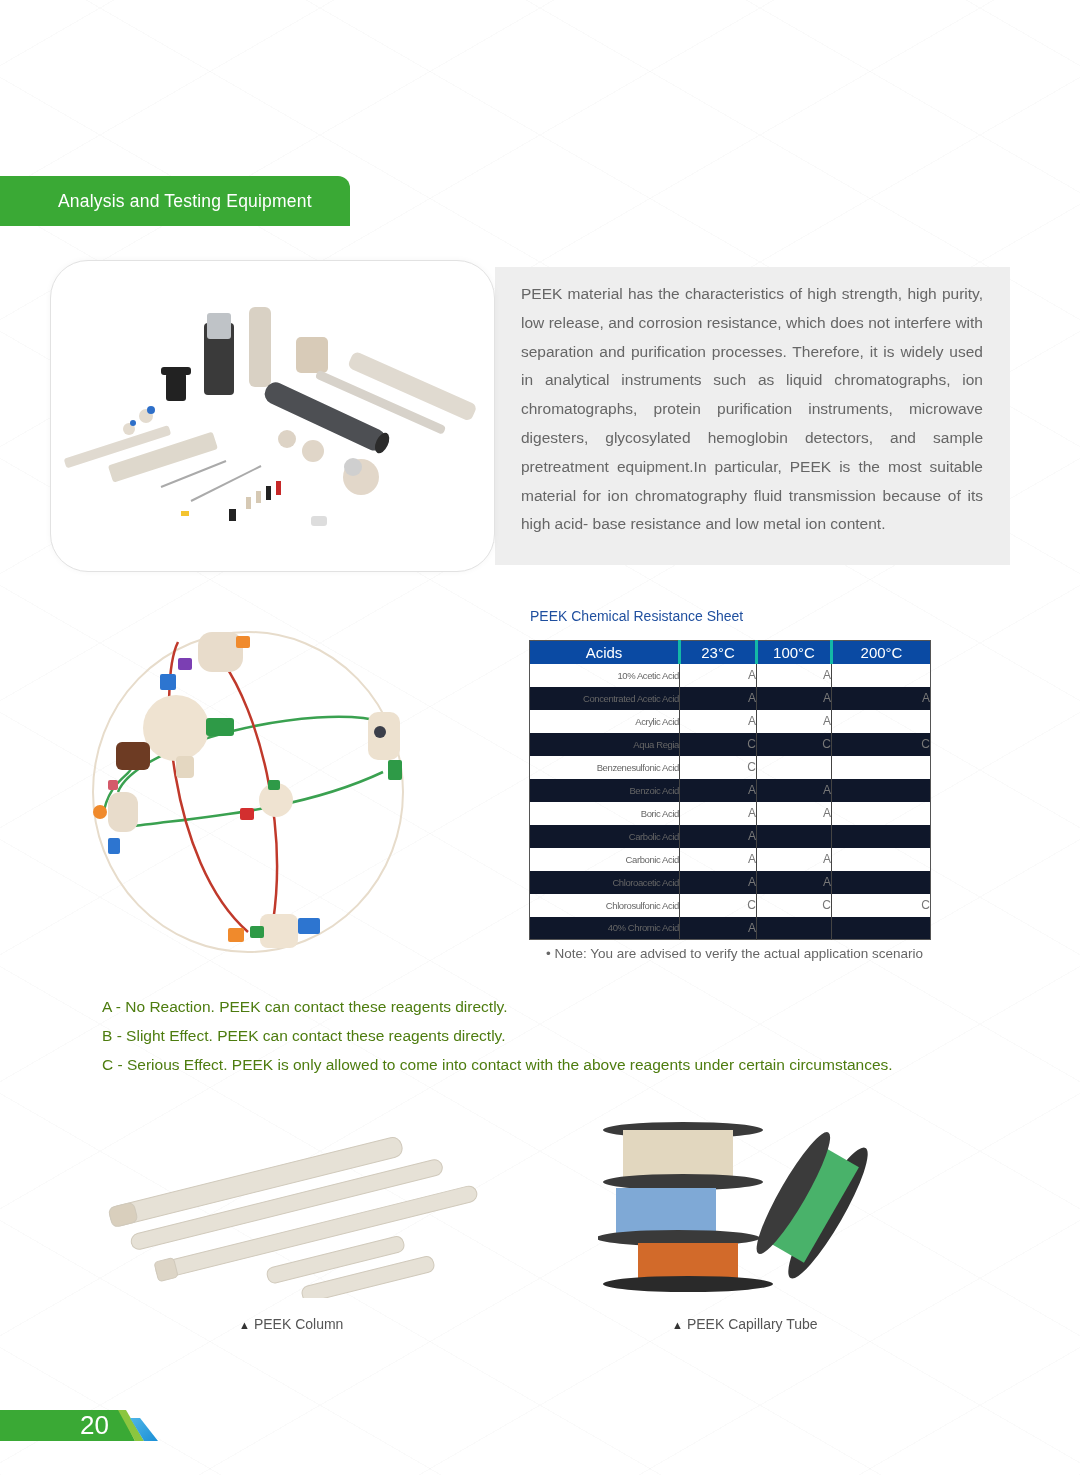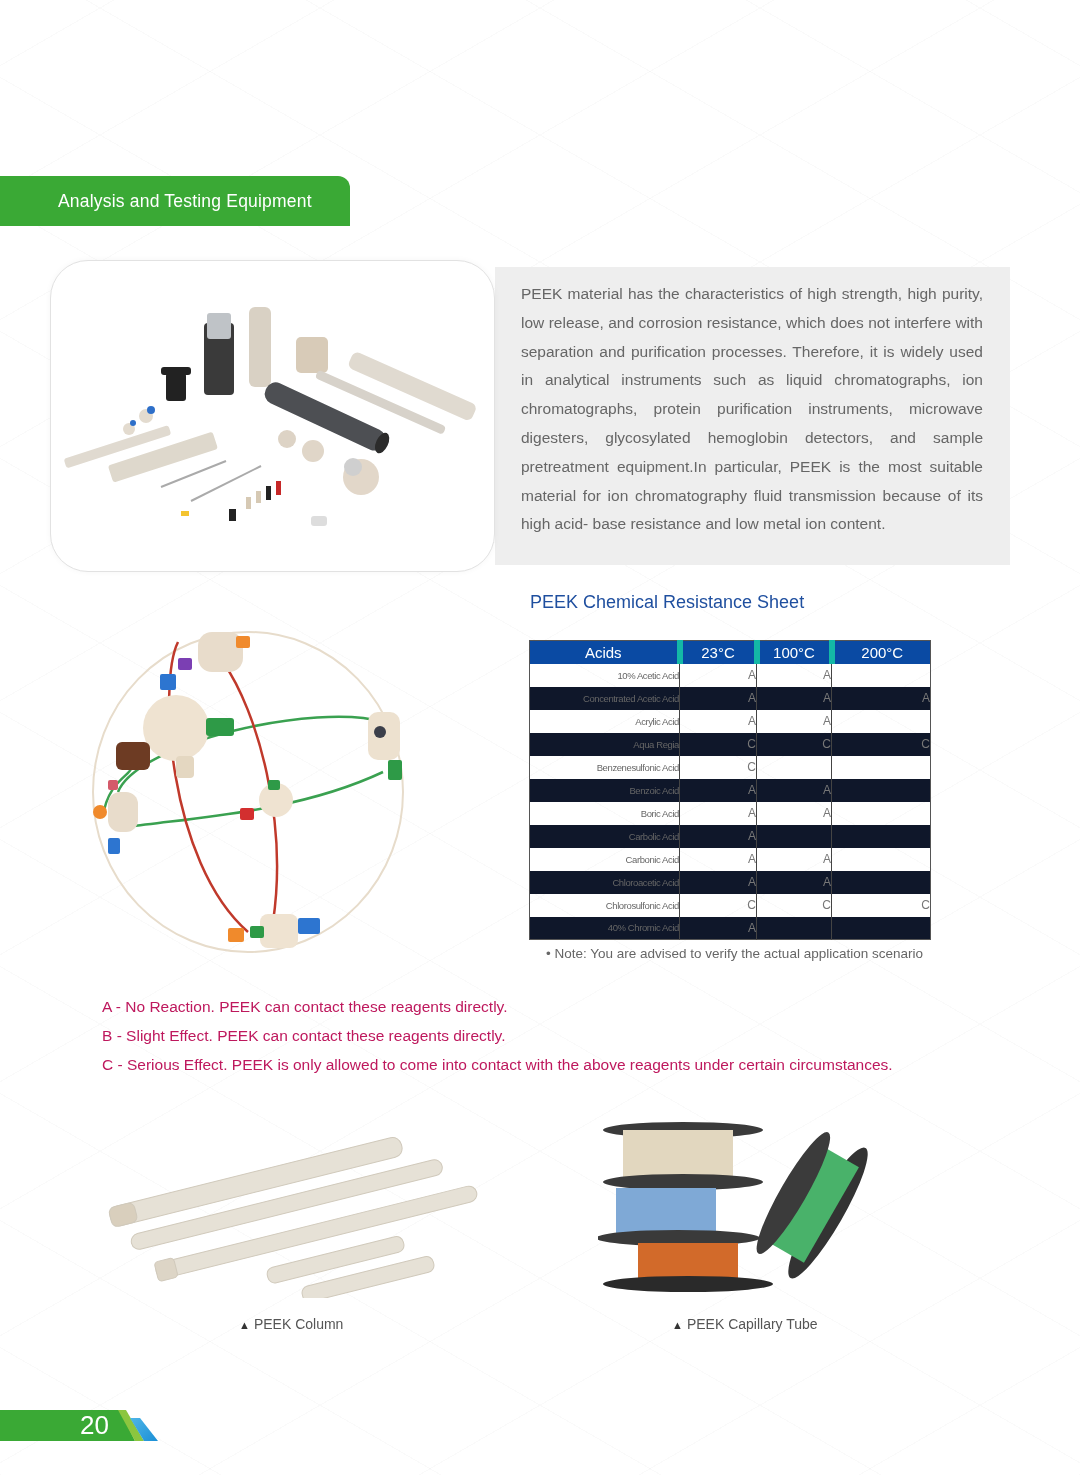--- a/index.html
+++ b/index.html
@@ -32,47 +32,47 @@
     position: absolute; left: 495px; top: 267px; width: 515px; height: 298px;
     background: #eeeeee;
   }
   .intro-text {
     position: absolute; left: 521px; top: 280px; width: 462px;
     font-size: 15.5px; line-height: 28.8px; color: #666; text-align: justify;
   }
 
   
   .sheet-title {
-    position: absolute; left: 530px; top: 592px; font-size: 18px; color: #1f4f9f;
+    position: absolute; left: 530px; top: 608px; font-size: 14px; color: #1f4f9f;
   }
   .chem-table {
     position: absolute; left: 529px; top: 640px; width: 402px;
     border-collapse: collapse; border: 1px solid #555;
   }
   .chem-table th {
     background: #0a4aa3; color: #fff; font-weight: normal; font-size: 15px;
-    height: 23px; border-left: 6px solid #14b8a6; text-align: center;
+    height: 23px; border-left: 3px solid #14b8a6; text-align: center;
   }
   .chem-table th:first-child { border-left: none; width: 150px; }
   .chem-table th:nth-child(2) { width: 77px; }
   .chem-table th:nth-child(3) { width: 75px; }
   .chem-table td {
     height: 23px; font-size: 9.5px; color: #666; text-align: right;
     border-left: 1px solid #444; letter-spacing: -0.4px;
   }
   .chem-table td:first-child { border-left: none; }
   .chem-table td.val { font-size: 12px; letter-spacing: 0; color: #777; }
   .chem-table tr.alt td { background: #0f172a; }
   .table-note {
     position: absolute; left: 546px; top: 946px; font-size: 13.5px; color: #666;
   }
 
   
   .legend { position: absolute; left: 102px; top: 996px; }
-  .legend div { font-size: 15.5px; color: #be185d; height: 29px; line-height: 22px; }
+  .legend div { font-size: 15.5px; color: #4d7c0f; height: 29px; line-height: 22px; }
 
   
   .caption { position: absolute; font-size: 14px; color: #555; }
   .caption .tri { font-size: 11px; color: #333; margin-right: 4px; }
 
   
   .page-tab {
     position: absolute; left: 0; top: 1410px; width: 135px; height: 31px;
     background: #3aa935;
     clip-path: polygon(0 0, 120px 0, 135px 31px, 0 31px);

